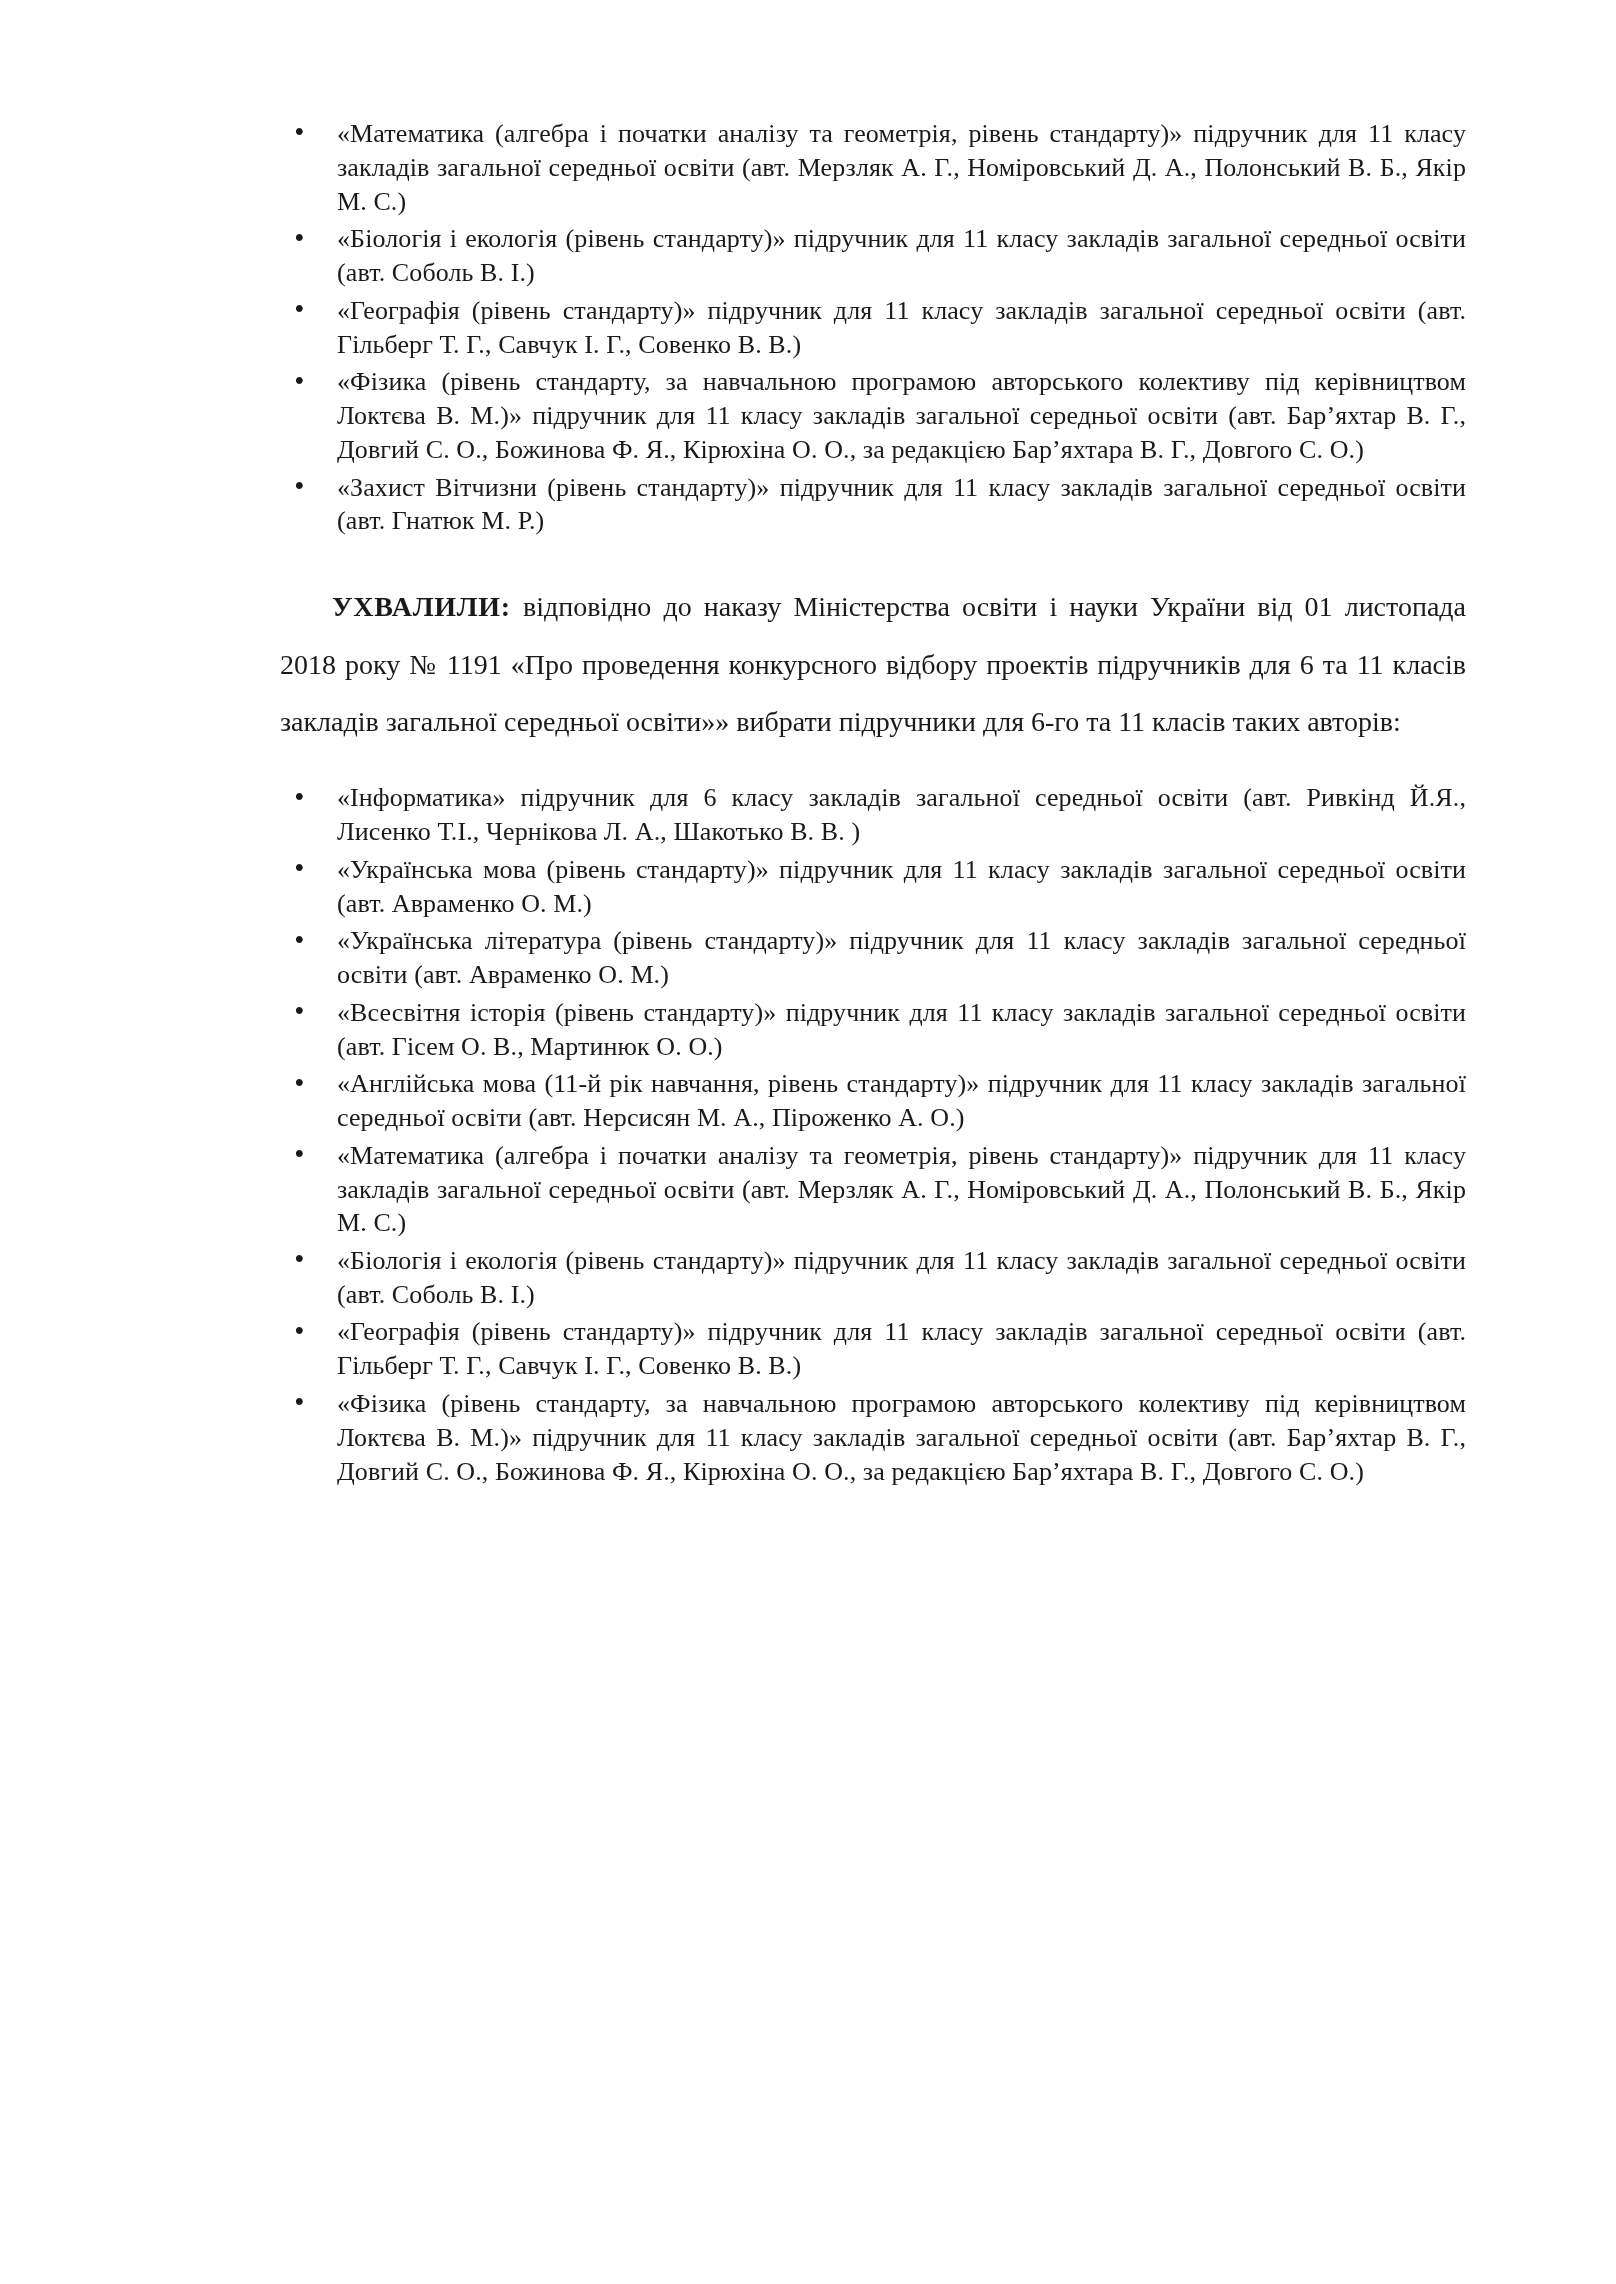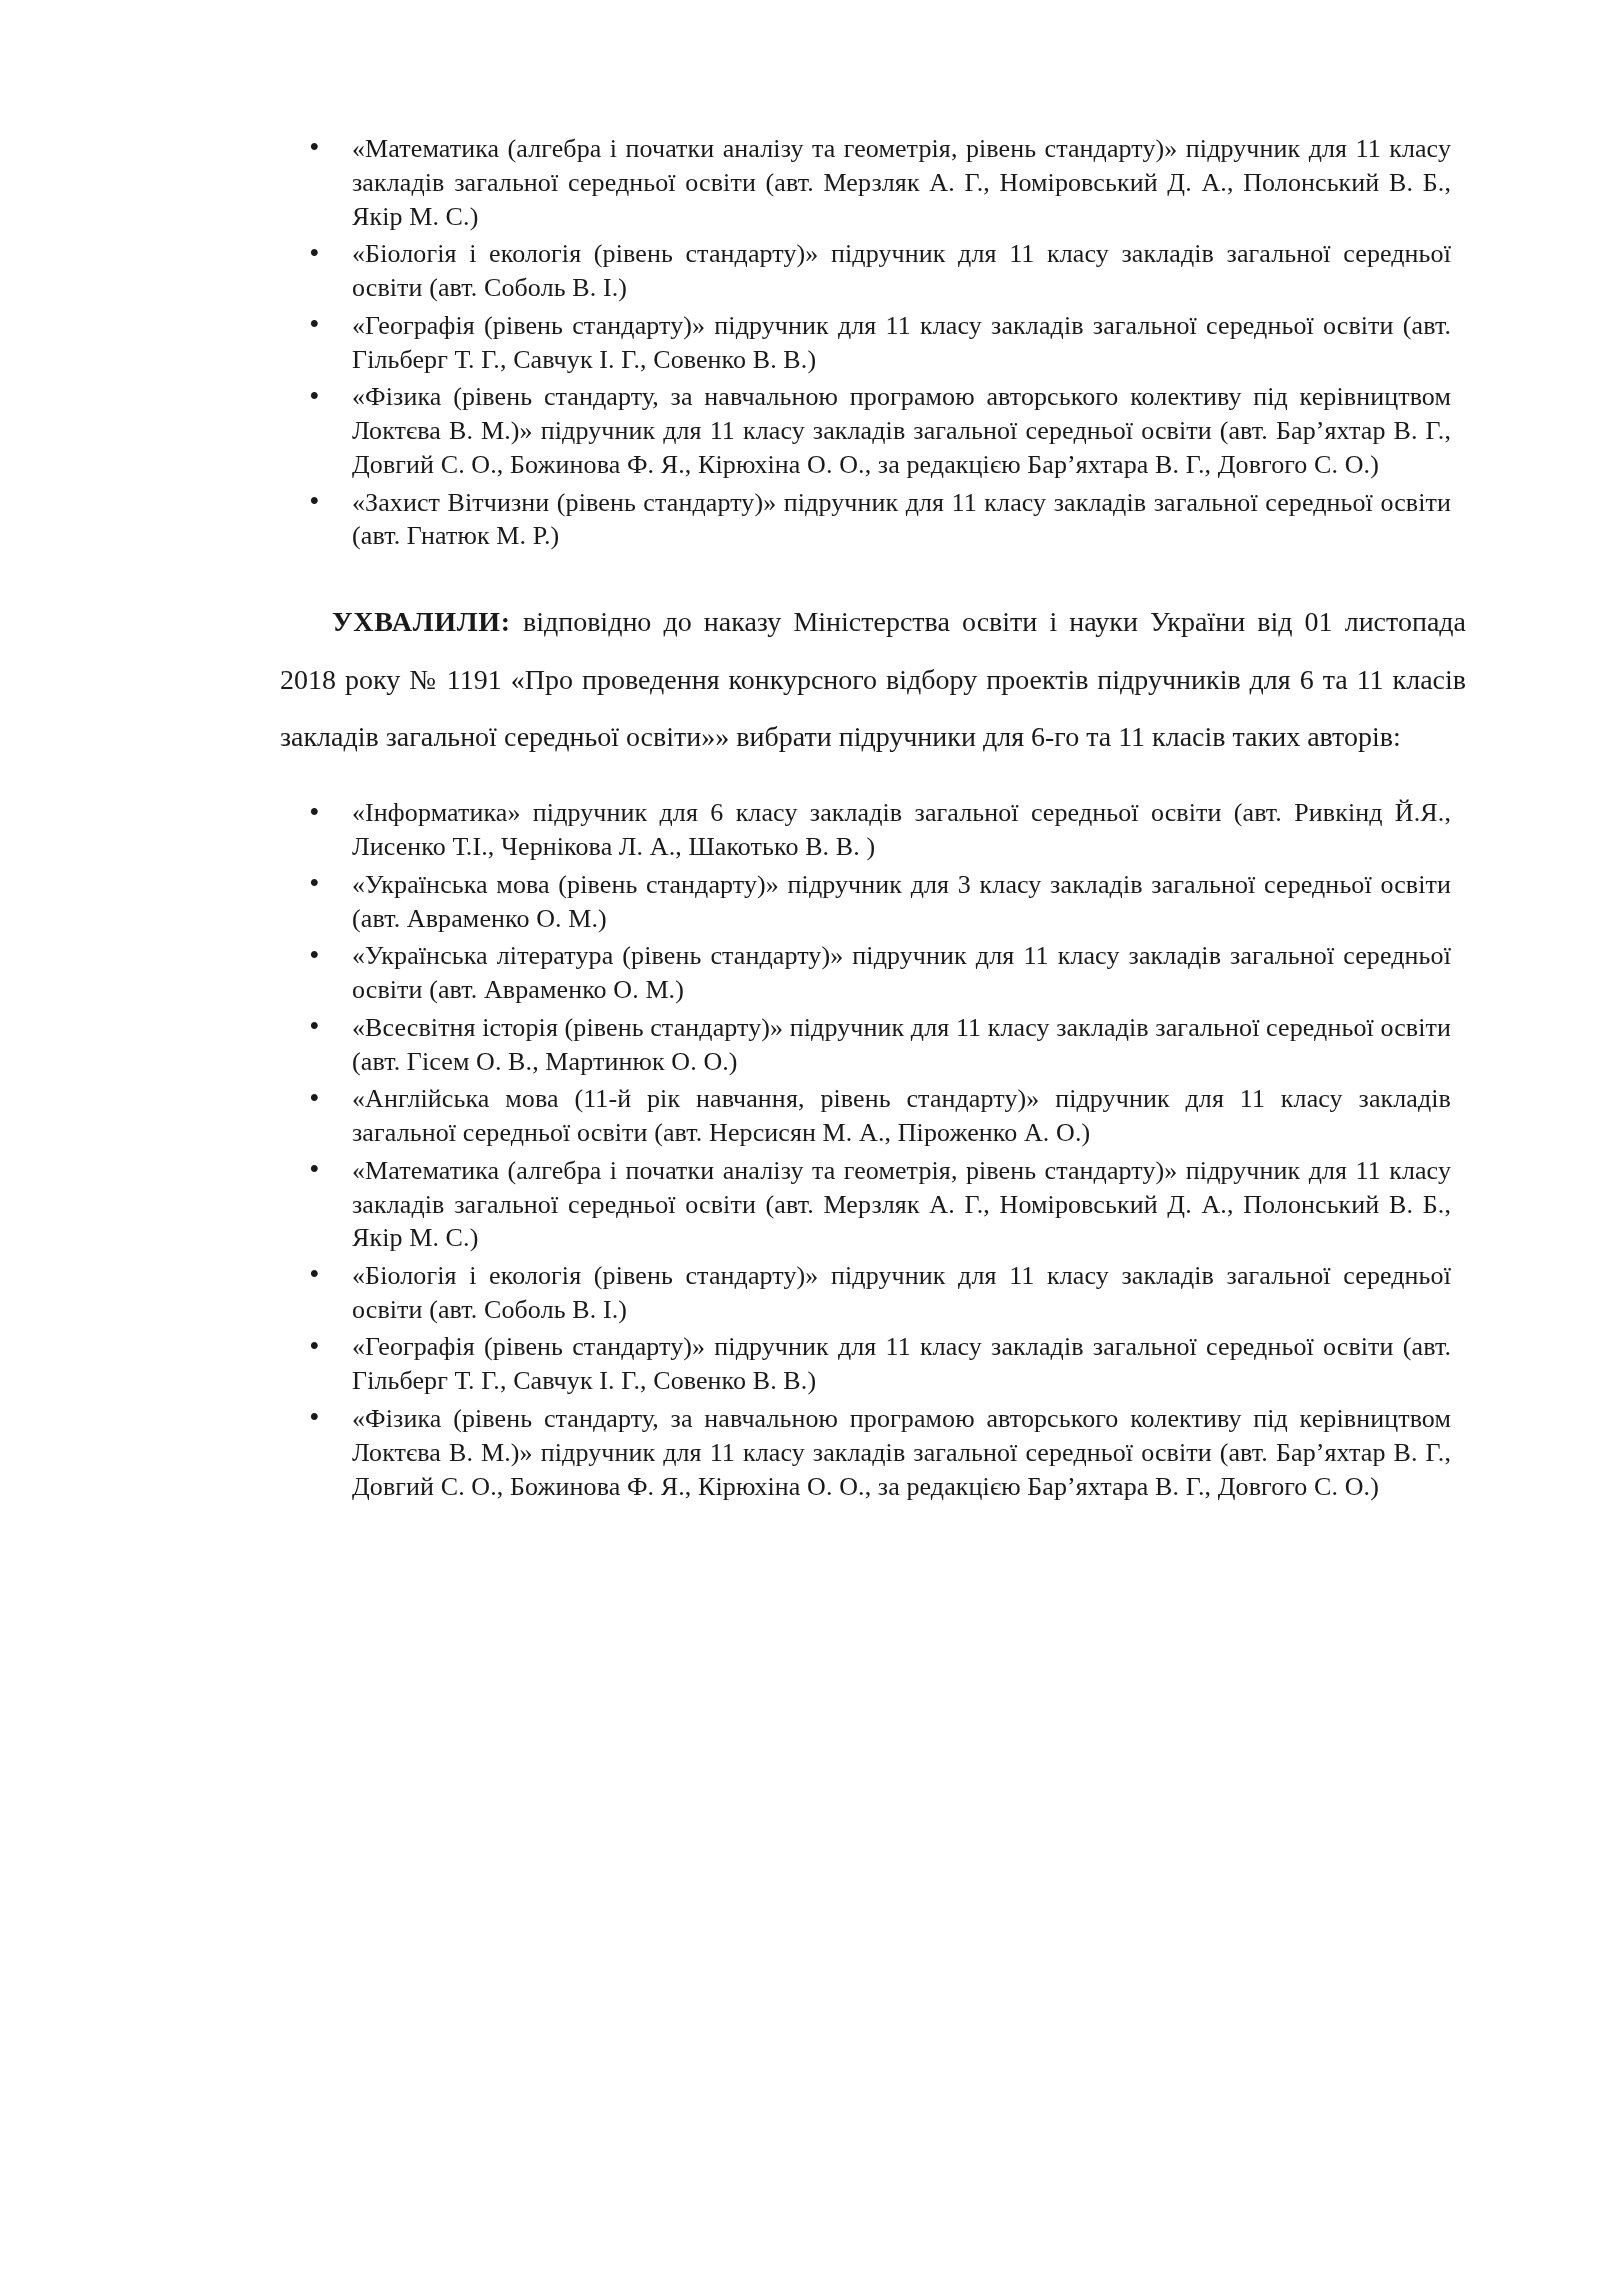--- a/index.html
+++ b/index.html
@@ -18,21 +18,21 @@
   }
   .page {
     box-sizing: border-box;
     width: 1616px;
     height: 2284px;
     padding: 117px 150px 78px 280px;
     position: relative;
   }
   ul.doc-list {
     list-style: none;
-    margin: 15px;
+    margin: 0;
     padding: 0;
   }
   ul.doc-list li {
     position: relative;
     padding-left: 57px;
     margin-bottom: 3.9px;
     font-size: 26px;
     line-height: 1.30;
     text-align: justify;
     text-justify: inter-word;
@@ -72,21 +72,21 @@
     <li>«Біологія і екологія (рівень стандарту)» підручник для 11 класу закладів загальної середньої освіти  (авт. Соболь В. І.)</li>
     <li>«Географія (рівень стандарту)» підручник для 11 класу закладів загальної середньої освіти  (авт. Гільберг Т. Г., Савчук І. Г., Совенко В. В.)</li>
     <li>«Фізика (рівень стандарту, за навчальною програмою авторського колективу під керівництвом Локтєва В. М.)» підручник для 11 класу закладів загальної середньої освіти  (авт. Бар’яхтар В. Г., Довгий С. О., Божинова Ф. Я., Кірюхіна О. О., за редакцією Бар’яхтара В. Г., Довгого С. О.)</li>
     <li>«Захист Вітчизни (рівень стандарту)» підручник для 11 класу закладів загальної середньої освіти   (авт. Гнатюк М. Р.)</li>
   </ul>
 
   <p class="resolution"><span class="kw">УХВАЛИЛИ:</span><span> відповідно до наказу Міністерства освіти і науки України від 01 листопада 2018 року № 1191 «Про проведення конкурсного відбору проектів підручників для 6 та 11 класів закладів загальної середньої освіти»» вибрати підручники для 6-го та 11 класів таких авторів:</span></p>
 
   <ul class="doc-list list-gap">
     <li>«Інформатика» підручник для 6 класу закладів загальної середньої освіти  (авт. Ривкінд Й.Я., Лисенко Т.І., Чернікова Л. А., Шакотько В. В. )</li>
-    <li>«Українська мова (рівень стандарту)» підручник для 3 класу закладів загальної середньої освіти  (авт. Авраменко О. М.)</li>
+    <li>«Українська мова (рівень стандарту)» підручник для 11 класу закладів загальної середньої освіти  (авт. Авраменко О. М.)</li>
     <li>«Українська література (рівень стандарту)» підручник для 11 класу закладів загальної середньої освіти  (авт. Авраменко О. М.)</li>
     <li>«Всесвітня історія (рівень стандарту)» підручник для 11 класу закладів загальної середньої освіти  (авт. Гісем О. В., Мартинюк О. О.)</li>
     <li>«Англійська мова (11-й рік навчання, рівень стандарту)» підручник для 11 класу закладів загальної середньої освіти  (авт. Нерсисян М. А., Піроженко А. О.)</li>
     <li>«Математика (алгебра і початки аналізу та геометрія, рівень стандарту)» підручник для 11 класу закладів загальної середньої освіти  (авт. Мерзляк А. Г., Номіровський Д. А., Полонський В. Б., Якір М. С.)</li>
     <li>«Біологія і екологія (рівень стандарту)» підручник для 11 класу закладів загальної середньої освіти  (авт. Соболь В. І.)</li>
     <li>«Географія (рівень стандарту)» підручник для 11 класу закладів загальної середньої освіти  (авт. Гільберг Т. Г., Савчук І. Г., Совенко В. В.)</li>
     <li>«Фізика (рівень стандарту, за навчальною програмою авторського колективу під керівництвом Локтєва В. М.)» підручник для 11 класу закладів загальної середньої освіти  (авт. Бар’яхтар В. Г., Довгий С. О., Божинова Ф. Я., Кірюхіна О. О., за редакцією Бар’яхтара В. Г., Довгого С. О.)</li>
   </ul>
 
 </div>

